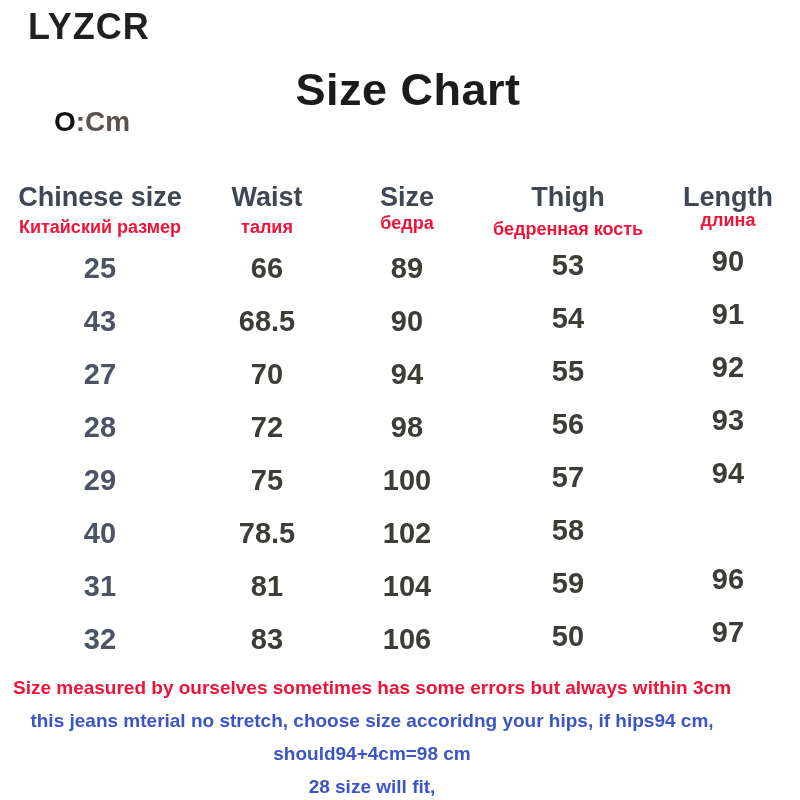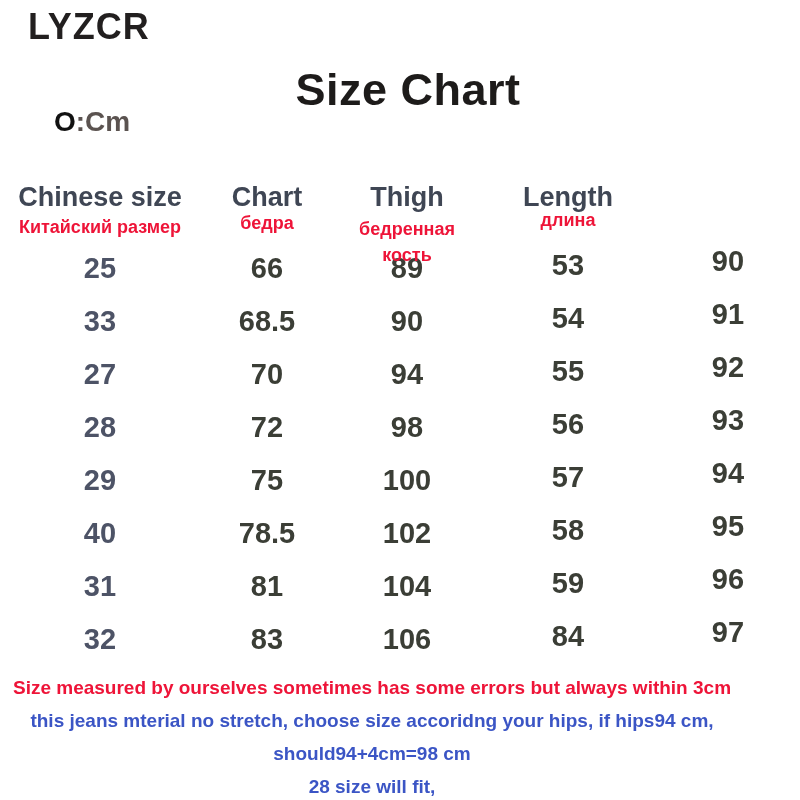--- a/index.html
+++ b/index.html
@@ -116,22 +116,26 @@
 
   <div class="unit"><span>O</span><span class="unit-cm">:Cm</span></div>
 
   <div class="size-table">
 
     <div class="thead">
       <div class="th c0">
         <div class="en">Chinese size</div>
         <div class="ru">Китайский размер</div>
       </div>
+      <div class="th c1">
+        <div class="en">Waist</div>
+        <div class="ru">талия</div>
+      </div>
       <div class="th c2">
-        <div class="en">Chart</div>
+        <div class="en">Size</div>
         <div class="ru">бедра</div>
       </div>
       <div class="th c3">
         <div class="en">Thigh</div>
         <div class="ru">бедренная кость</div>
       </div>
       <div class="th c4">
         <div class="en">Length</div>
         <div class="ru">длина</div>
       </div>
@@ -139,21 +143,21 @@
 
     <div class="tbody">
       <div class="tr">
         <div class="td c0">25</div>
         <div class="td c1">66</div>
         <div class="td c2">89</div>
         <div class="td c3">53</div>
         <div class="td c4">90</div>
       </div>
       <div class="tr">
-        <div class="td c0">33</div>
+        <div class="td c0">43</div>
         <div class="td c1">68.5</div>
         <div class="td c2">90</div>
         <div class="td c3">54</div>
         <div class="td c4">91</div>
       </div>
       <div class="tr">
         <div class="td c0">27</div>
         <div class="td c1">70</div>
         <div class="td c2">94</div>
         <div class="td c3">55</div>
@@ -171,34 +175,33 @@
         <div class="td c1">75</div>
         <div class="td c2">100</div>
         <div class="td c3">57</div>
         <div class="td c4">94</div>
       </div>
       <div class="tr">
         <div class="td c0">40</div>
         <div class="td c1">78.5</div>
         <div class="td c2">102</div>
         <div class="td c3">58</div>
-        <div class="td c4">95</div>
       </div>
       <div class="tr">
         <div class="td c0">31</div>
         <div class="td c1">81</div>
         <div class="td c2">104</div>
         <div class="td c3">59</div>
         <div class="td c4">96</div>
       </div>
       <div class="tr">
         <div class="td c0">32</div>
         <div class="td c1">83</div>
         <div class="td c2">106</div>
-        <div class="td c3">84</div>
+        <div class="td c3">50</div>
         <div class="td c4">97</div>
       </div>
     </div>
   </div>
 
   <div class="notes">
     <div class="note note-red">Size measured by ourselves sometimes has some errors but always within 3cm</div>
     <div class="note note-blue">this jeans mterial no stretch, choose size accoridng your hips, if hips94 cm,</div>
     <div class="note note-blue">should94+4cm=98 cm</div>
     <div class="note note-blue">28 size will fit,</div>

